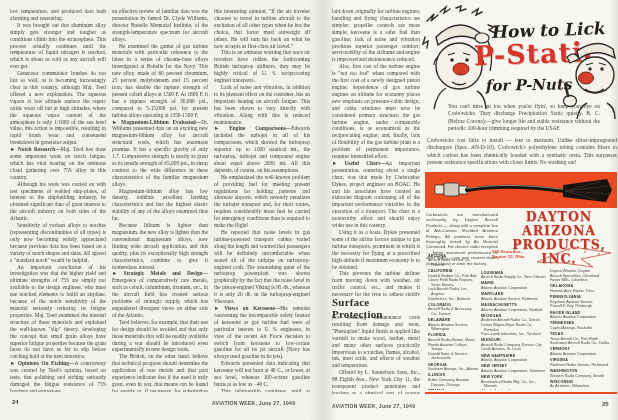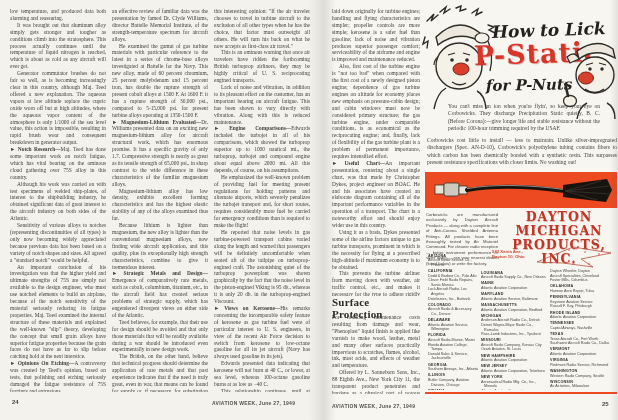--- a/index.html
+++ b/index.html
@@ -167,21 +167,21 @@
       <path d="M42,18 C 70,13 104,14 140,19" stroke="#17130f" stroke-width="4" fill="none" stroke-linecap="round"></path>
       <path d="M42,16.6 C 70,11.8 104,12.8 140,17.6" stroke="#efece2" stroke-width="0.7" fill="none" opacity="0.8"></path>
       <path d="M138,13 L182,7 L187,18 L181,30 L138,25 Z" fill="#17130f"></path>
       <path d="M140,19 L176,9 M140,19 L184,14 M140,19 L185,22 M140,19 L172,28" stroke="#3a352e" stroke-width="0.8"></path>
     </svg>
   </div>
 
   <div class="blurb">Corbowicks are manufactured exclusively by Dayton Aircraft Products — along with a complete line of Anti-Corona Shielded Antenna Fittings. All products have been thoroughly tested by Air Materiel Command. For cleaner radio reception — better instrument performance — safer flying — see your nearest dealer (listed below) or write the factory.</div>
 
   <div class="brand">
-    <div>DAYTON MICHIGAN</div>
+    <div>DAYTON ARIZONA</div>
     <div>PRODUCTS, INC.</div>
   </div>
 
   <svg class="sketch" width="82" height="30" viewBox="0 0 82 30">
     <path d="M4,22 L40,7 L78,13 L48,19 L60,27 L30,23 Z" fill="none" stroke="#c05040" stroke-width="0.8"></path>
     <g fill="#c05040">
       <circle cx="12" cy="20" r="0.8"></circle>
         <circle cx="24" cy="15" r="0.8"></circle>
         <circle cx="36" cy="10" r="0.8"></circle>
       <circle cx="52" cy="12" r="0.8"></circle>

